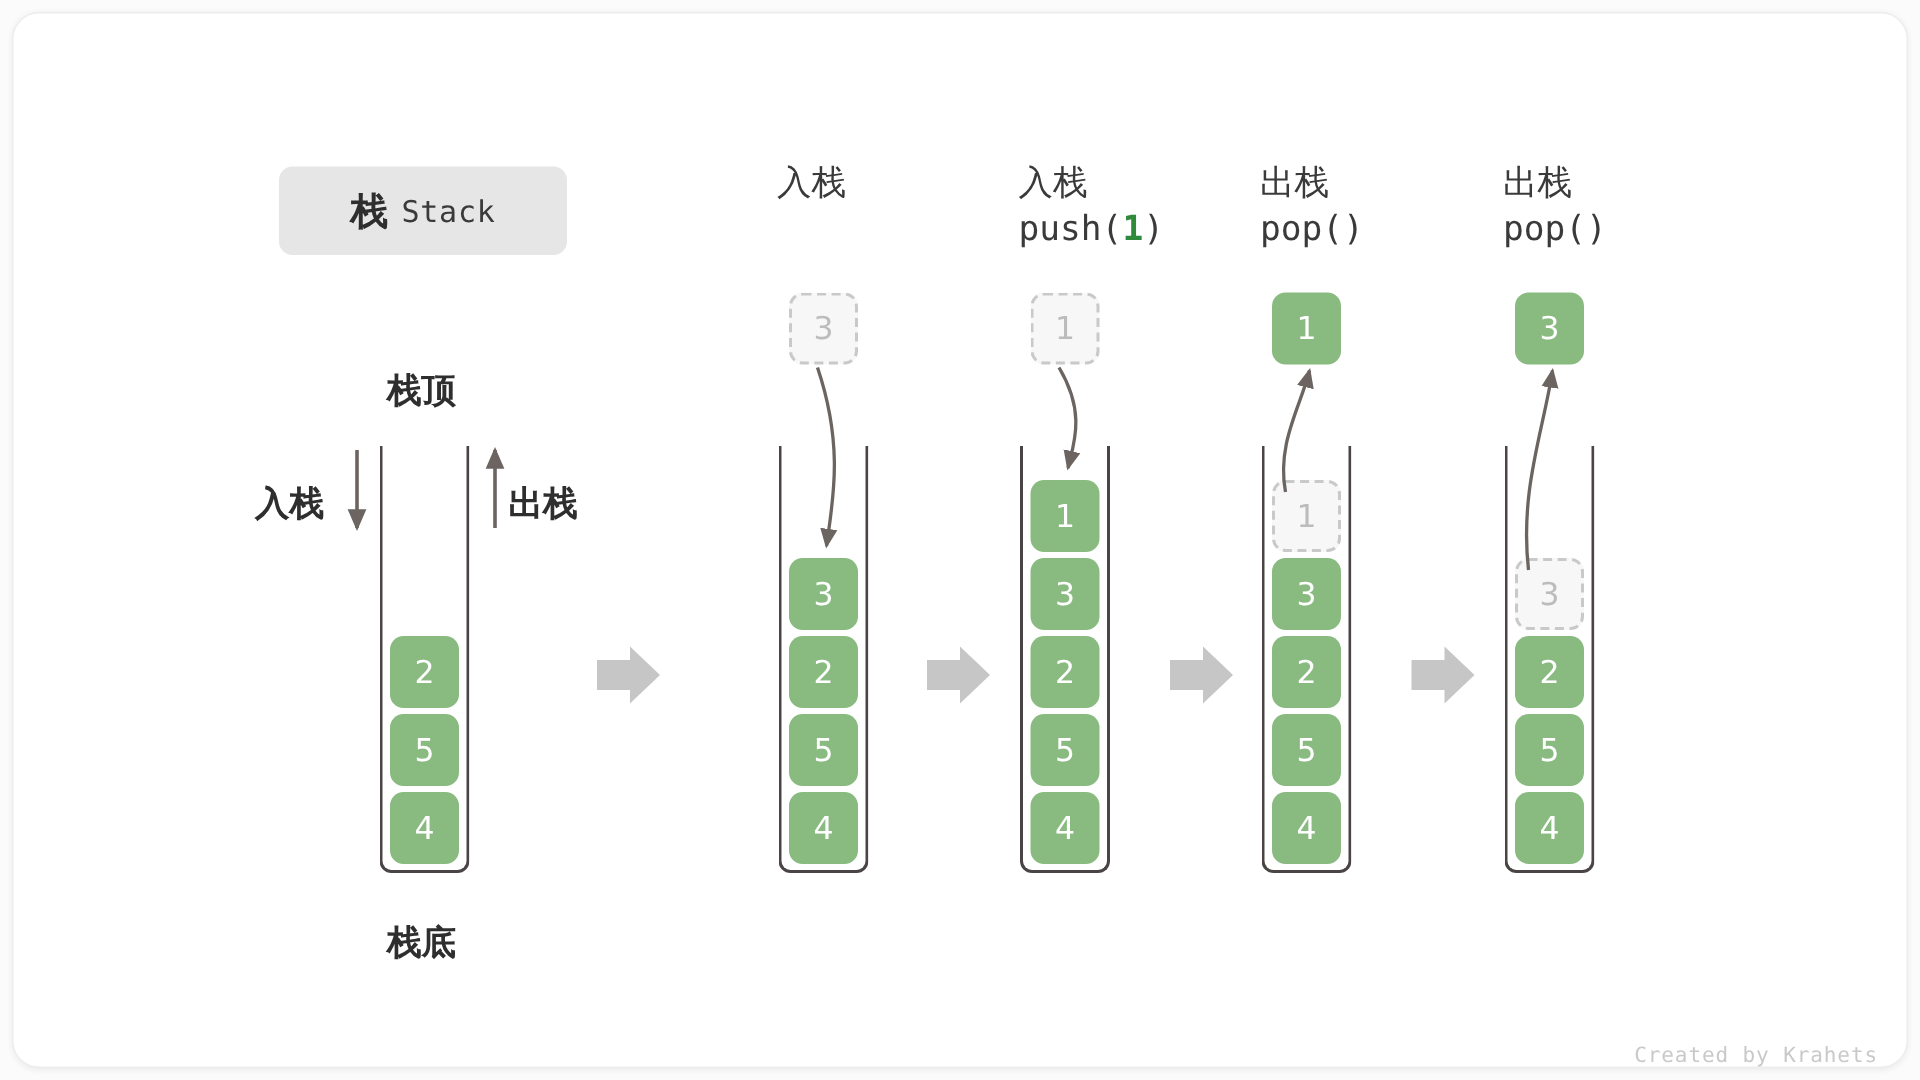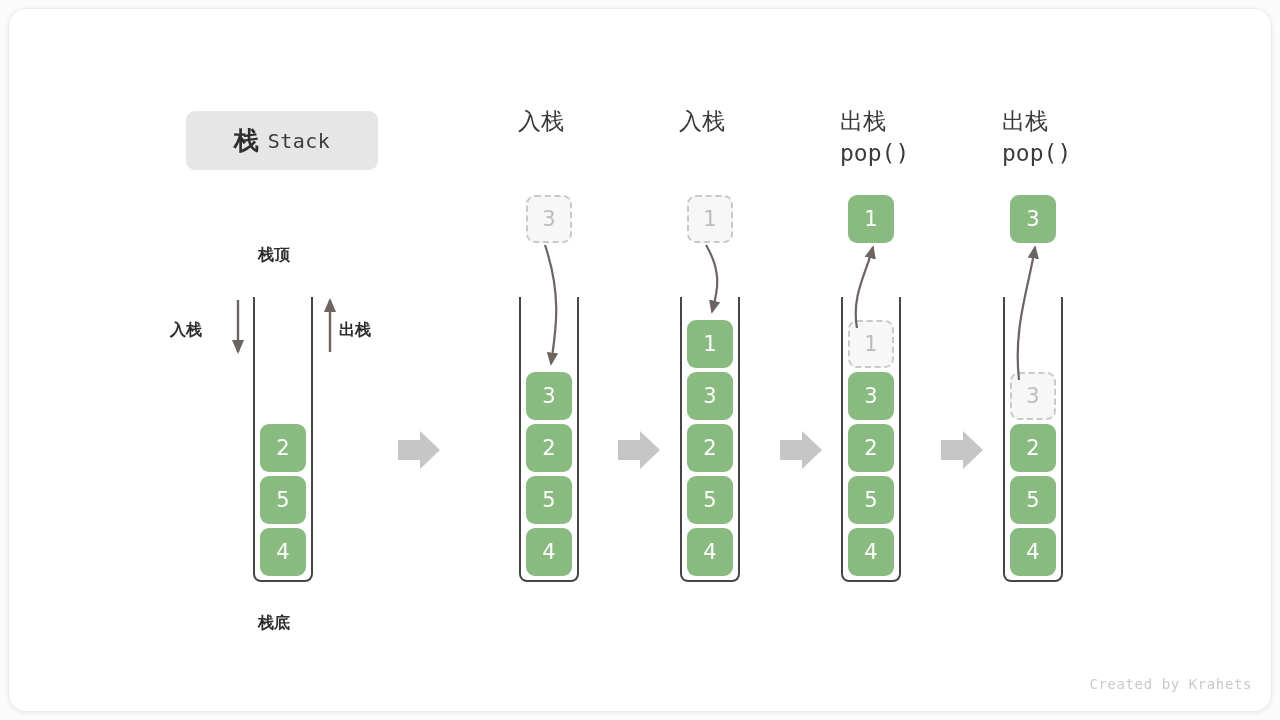--- a/index.html
+++ b/index.html
@@ -57,21 +57,21 @@
   .title-en {
     font-family: "DejaVu Sans Mono", "Liberation Mono", monospace;
     font-size: 20px;
     color: #3a3a3a;
     letter-spacing: 0.5px;
   }
 
   
   .label-bold {
     position: absolute;
-    font-size: 16px;
+    font-size: 23px;
     font-weight: bold;
     color: #2e2e2e;
     white-space: nowrap;
     font-family: Liberation Serif, serif;
   }
 
   
   .col-head {
     position: absolute;
     width: 170px;
@@ -133,21 +133,21 @@
     top: 0;
     width: 1280px;
     height: 720px;
     pointer-events: none;
   }
 
   
   .footer {
     position: absolute;
     right: 28px;
-    bottom: 28px;
+    bottom: 8px;
     font-family: "DejaVu Sans Mono", "Liberation Mono", monospace;
     font-size: 14px;
     color: #c9c9c9;
     letter-spacing: 0.6px;
   }
 </style>
 </head>
 <body>
 
 <div id="canvas">
@@ -195,20 +195,21 @@
       <div class="cell solid" style="left: 1010px; top: 528px;">4</div>
       <div class="cell solid" style="left: 1010px; top: 195px;">3</div>
     </div>
 
   <div id="headers">
       <div class="col-head" style="left: 518px; top: 106px;">
         <div class="cn">入栈</div>
       </div>
       <div class="col-head" style="left: 679px; top: 106px;">
         <div class="cn">入栈</div>
+        <div class="code"><span>push(</span><span class="arg">1</span><span>)</span></div>
       </div>
       <div class="col-head" style="left: 840px; top: 106px;">
         <div class="cn">出栈</div>
         <div class="code"><span>pop(</span><span class="arg"></span><span>)</span></div>
       </div>
       <div class="col-head" style="left: 1002px; top: 106px;">
         <div class="cn">出栈</div>
         <div class="code"><span>pop(</span><span class="arg"></span><span>)</span></div>
       </div>
     </div>

